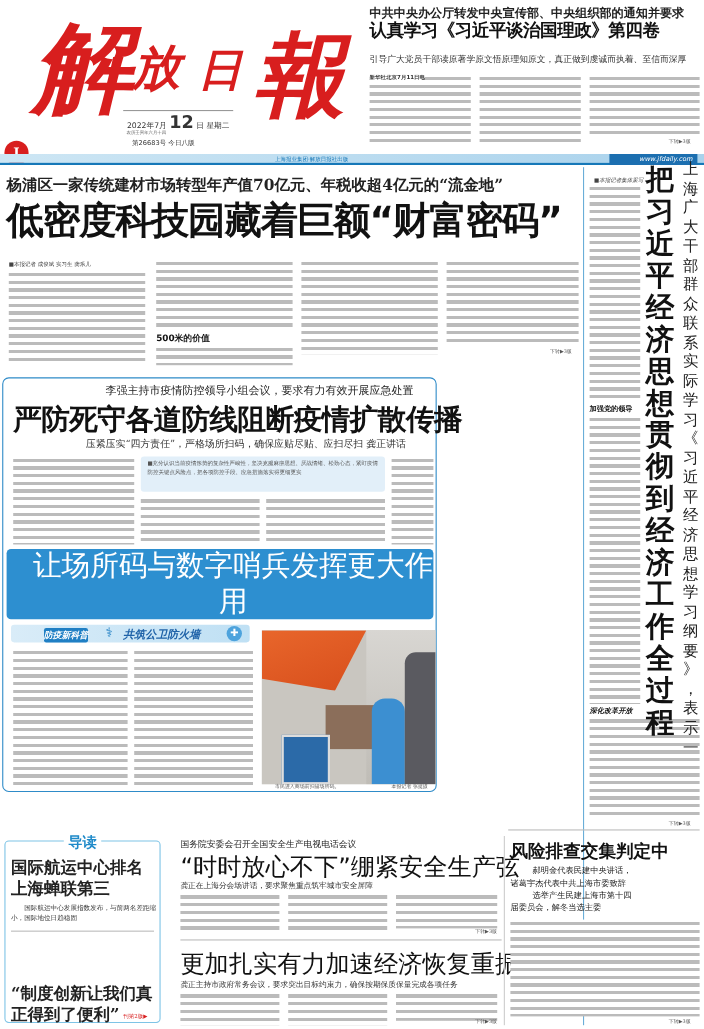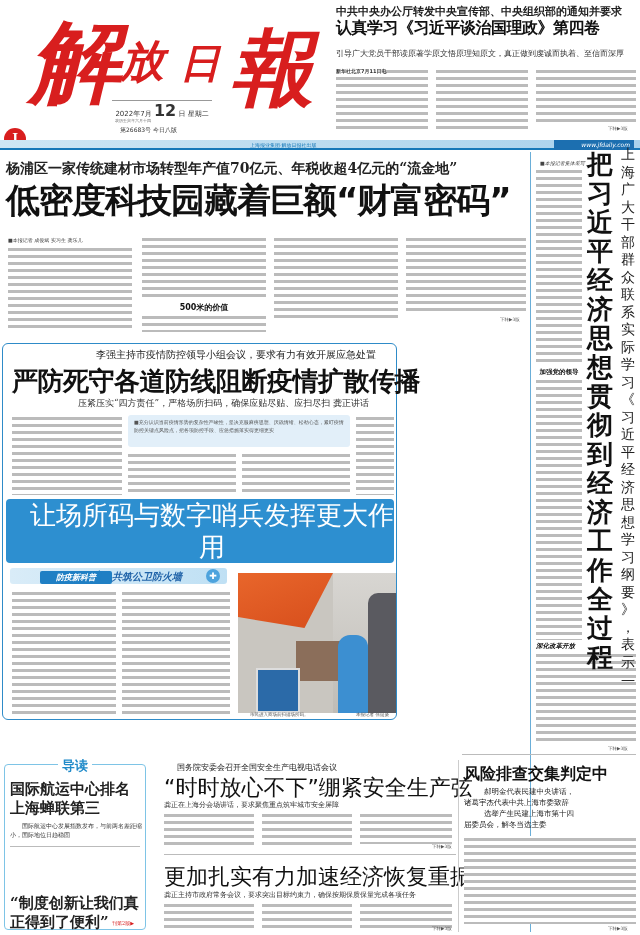--- a/index.html
+++ b/index.html
@@ -26,39 +26,39 @@
   .covid-box { left: 2px; top: 343px; width: 395px; height: 377px; border: 1.5px solid #2e8bc8; border-radius: 6px; background: #fff; }
   .covid-kicker { left: 96px; top: 348px; font-size: 10px; color: #222; }
   .covid-head { left: 12px; top: 364px; font-size: 26px; font-weight: bold; font-family: "DejaVu Sans", sans-serif; color: #111; letter-spacing: -0.5px; }
   .covid-sub { left: 78px; top: 397px; font-size: 9px; color: #333; }
   .quote-box { left: 128px; top: 415px; width: 222px; height: 32px; background: #e2eff9; border-radius: 3px; font-size: 5px; color: #555; line-height: 8px; padding: 3px 6px; font-family: "DejaVu Sans", sans-serif; }
   .blue-banner { left: 6px; top: 499px; width: 388px; height: 64px; background: #2d8fd0; border-radius: 4px; color: #fff; text-align: center; }
   .bb-top { font-size: 8.5px; margin-top: 4px; color: #fff; }
   .bb-main { font-size: 26px; font-family: "DejaVu Sans", sans-serif; line-height: 32px; color: #fff; padding-left: 24px; }
   .bb-sub { font-size: 7px; color: #fff; }
   .sci-banner { left: 10px; top: 568px; width: 217px; height: 16px; background: linear-gradient(90deg,#d9ecf8,#bfe0f4); border-radius: 3px; }
-  .sci-tag { left: 40px; top: 571px; padding: 1px 16px; background: #1f7fc4; color: #fff; font-size: 8px; border-radius: 2px; font-family: "DejaVu Sans", sans-serif; font-weight: bold; font-style: italic; }
+  .sci-tag { left: 40px; top: 571px; padding: 1px 0; background: #1f7fc4; color: #fff; font-size: 8px; border-radius: 2px; font-family: "DejaVu Sans", sans-serif; font-weight: bold; font-style: italic; }
   .sci-title { left: 112px; top: 570px; font-size: 10px; color: #1f62a8; font-weight: bold; font-family: "DejaVu Sans", sans-serif; font-style: italic; }
   .photo { left: 238px; top: 573px; width: 158px; height: 140px; overflow: hidden; background: #c9c6c0; }
   .photo-caption { left: 250px; top: 712px; font-size: 4.5px; color: #555; }
   .guide-box { left: 4px; top: 764px; width: 142px; height: 166px; border: 1.5px solid #7ec4e6; border-radius: 4px; }
   .guide-title { left: 58px; top: 757px; font-size: 13px; color: #1f8ac9; font-weight: bold; background: #fff; padding: 0 4px; font-family: "DejaVu Sans", sans-serif; }
   .guide-h { font-size: 15px; font-weight: bold; color: #222; line-height: 19px; }
   .guide-sub { font-size: 6px; color: #333; font-family: "DejaVu Sans", sans-serif; line-height: 9px; }
   .guide-more { font-size: 5px; color: #d81e1e; }
-  .safety-kicker { left: 164px; top: 762px; font-size: 8px; color: #222; margin-left: 13px; }
+  .safety-kicker { left: 164px; top: 762px; font-size: 8px; color: #222; }
   .safety-head { left: 164px; top: 773px; font-size: 22px; font-family: "DejaVu Sans", sans-serif; color: #111; }
   .safety-sub { left: 164px; top: 800px; font-size: 7px; color: #333; }
   .econ-head { left: 164px; top: 862px; font-size: 22px; font-family: "DejaVu Sans", sans-serif; color: #111; }
   .econ-sub { left: 164px; top: 890px; font-size: 7px; color: #333; }
   .minjian-head { left: 490px; top: 762px; font-size: 13px; font-family: "DejaVu Sans", sans-serif; color: #111; font-weight: bold; }
   .minjian-sub { font-size: 7.5px; color: #222; line-height: 11px; }
   .vert-char-big { font-size: 26px; font-family: "DejaVu Sans", sans-serif; font-weight: bold; line-height: 29px; text-align: center; color: #111; width: 30px; }
   .vert-char-small { font-size: 14px; line-height: 17.5px; text-align: center; color: #222; width: 18px; }
-  .sec-head { font-size: 6.5px; font-weight: bold; font-family: "DejaVu Sans", sans-serif; color: #111; text-align: center; }
+  .sec-head { font-size: 6.5px; font-weight: bold; font-family: "DejaVu Sans", sans-serif; color: #111; }
   .divider { background: #bbb; height: 1px; }
   .continued { font-size: 4.5px; color: #555; }
 </style>
 </head>
 <body>
 
 <div class="abs masthead-logo">
   <span class="logo-char" style="left:0;top:0;font-size:90px;">解</span>
   <span class="logo-char" style="left:90px;top:30px;font-size:44px;">放</span>
   <span class="logo-char" style="left:150px;top:34px;font-size:40px;">日</span>

